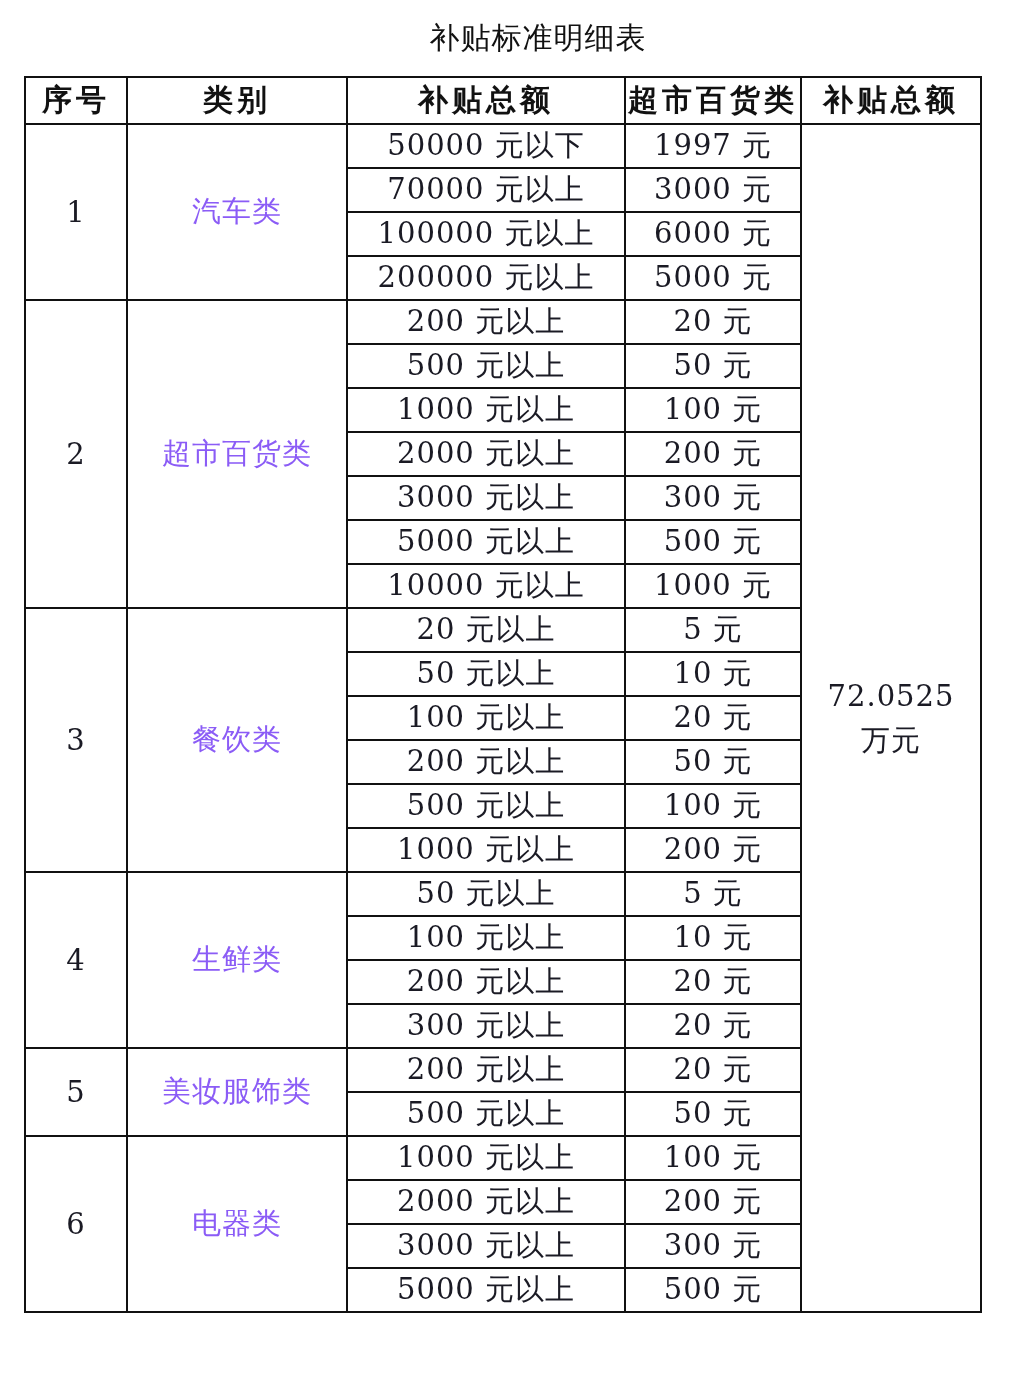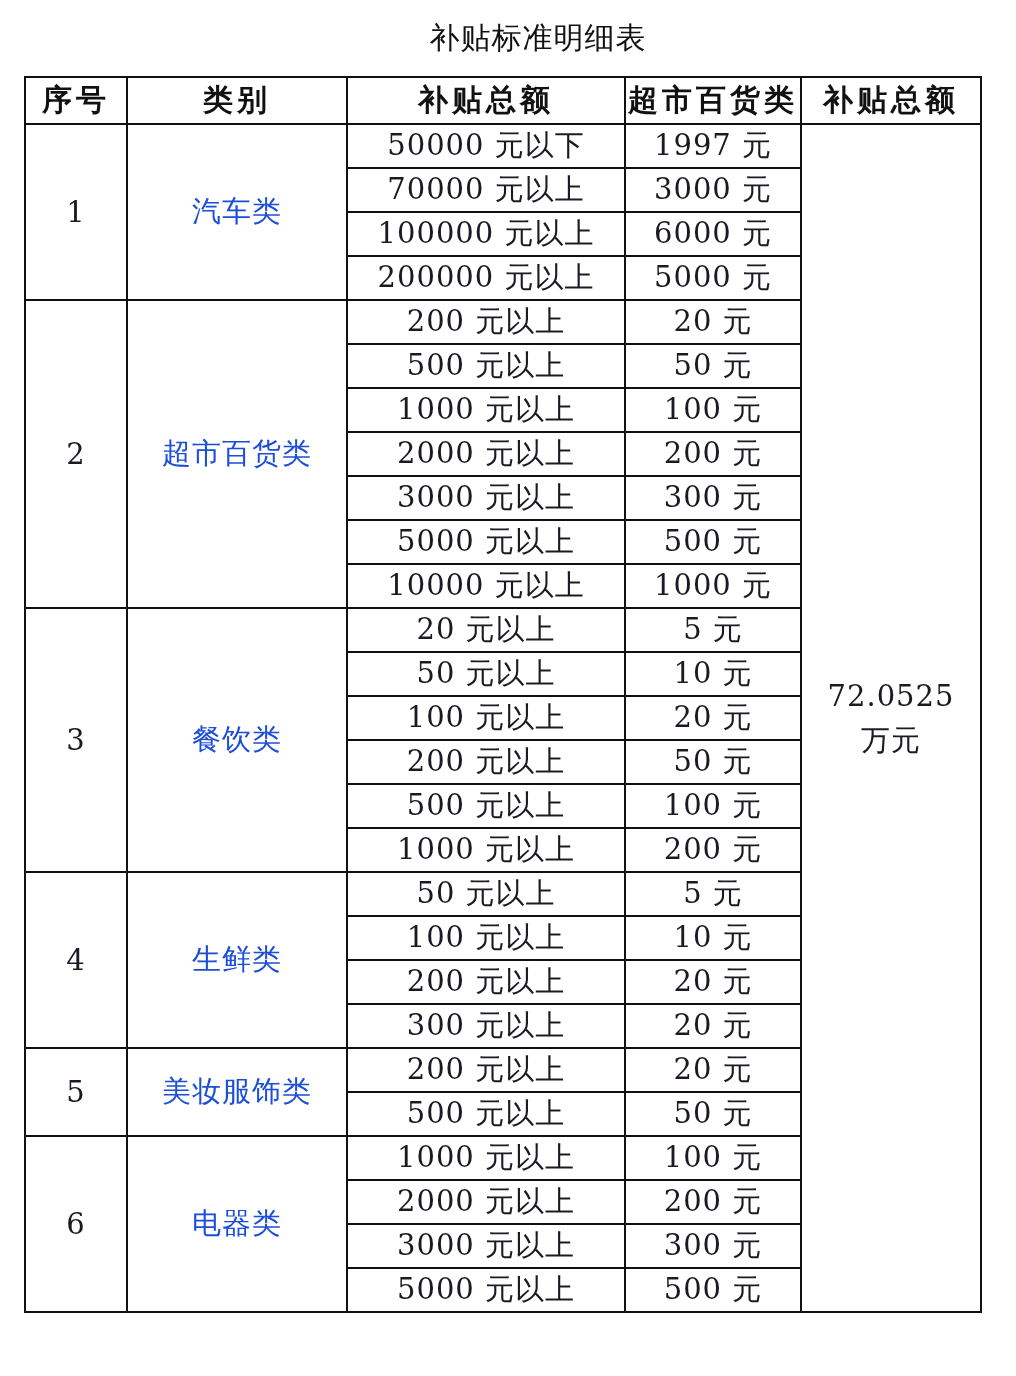--- a/index.html
+++ b/index.html
@@ -7,21 +7,21 @@
          font-family:"DejaVu Serif","Liberation Serif",serif; color:#1a1a24; }
   .title { position:absolute; top:18px; left:0; width:1076px; text-align:center;
            font-family:"DejaVu Sans","Liberation Sans",sans-serif; font-size:30px; letter-spacing:1px; color:#111; }
   table.grid { position:absolute; left:24px; top:76px; border-collapse:collapse; table-layout:fixed;
                border:2.5px solid #111; }
   table.grid td, table.grid th { border:2px solid #111; text-align:center; vertical-align:middle;
                                  padding:0; overflow:hidden; white-space:nowrap; }
   table.grid th { height:45px; font-family:"DejaVu Sans","Liberation Sans",sans-serif; font-weight:bold;
                   font-size:30px; letter-spacing:4px; color:#111; }
   table.grid td { height:42px; font-size:29px; letter-spacing:1px; }
-  td.cat { letter-spacing:6px; font-size:29px; font-family:Liberation Serif, serif; color:#1d4ed8;margin-top:43px; }
+  td.cat { letter-spacing:6px; font-size:29px; font-family:Liberation Serif, serif; color:#8b5cf6;margin-top:43px; }
   td.idx { font-size:29px; }
   td.total { font-size:30px; line-height:44px; white-space:normal;margin-left:24px; }
   .c1{width:102px;} .c2{width:220px;} .c3{width:278px;} .c4{width:176px;} .c5{width:180px;}
 </style>
 </head>
 <body>
 
 <div class="title">补贴标准明细表</div>
 
 <table class="grid">

